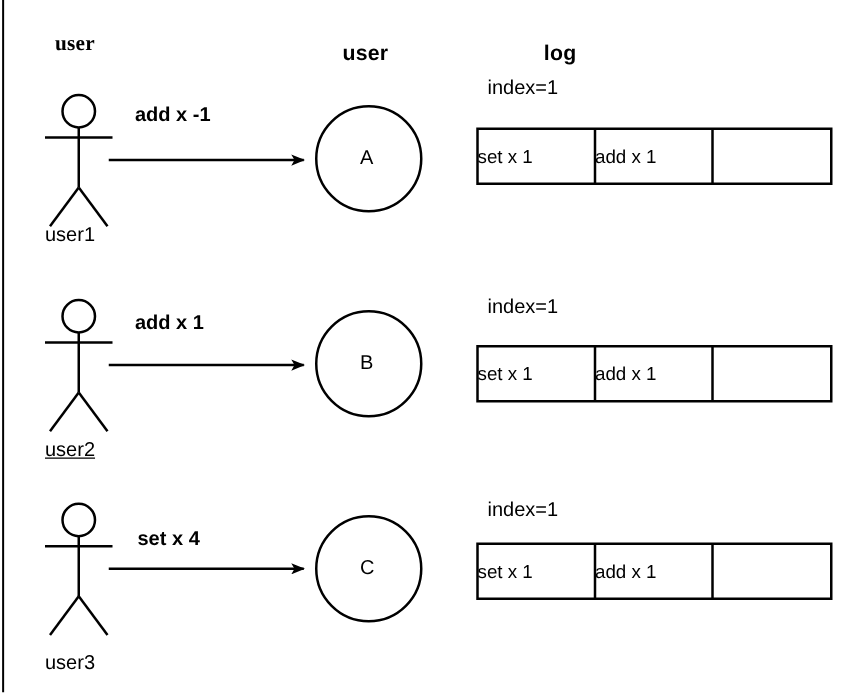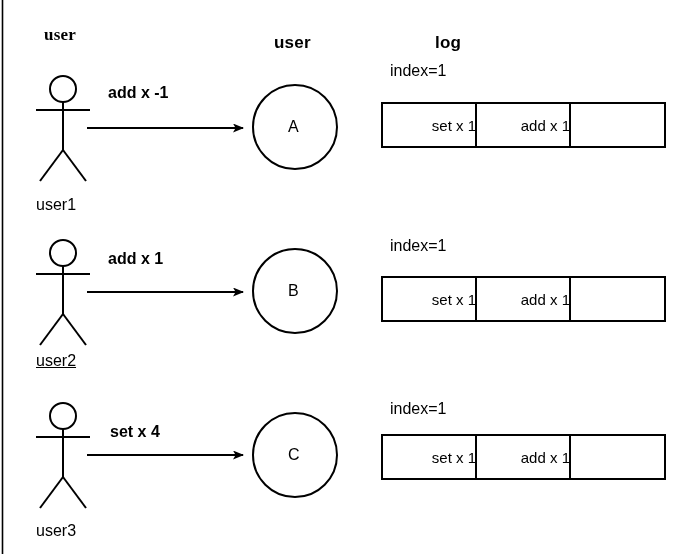--- a/index.html
+++ b/index.html
@@ -55,21 +55,21 @@
     font-weight: normal;
     text-align: center;
   }
   .index-label {
     font-size: 16px;
     font-weight: normal;
   }
   .cell-label {
     font-size: 15px;
     font-weight: normal;
-    text-align: right;
+    text-align: left;
   }
 </style>
 </head>
 <body>
 
 <svg id="canvas" viewBox="0 0 691 554" width="691" height="554" xmlns="http://www.w3.org/2000/svg">
   <rect x="0" y="0" width="691" height="554" fill="#ffffff"></rect>
   <line x1="2.5" y1="0" x2="2.5" y2="554" stroke="#000000" stroke-width="1.6"></line>
   <defs>
     <marker id="arrowhead" markerWidth="11" markerHeight="9" refX="10" refY="4.5" orient="auto" markerUnits="userSpaceOnUse">
@@ -127,21 +127,21 @@
       </g>
     </g>
 </svg>
 
 <div class="layer-text">
 
   <div class="lbl col-head" style="left:44px; top:25px;font-family:Liberation Serif, serif;">user</div>
   <div class="lbl col-head" style="left:274px; top:33px;">user</div>
   <div class="lbl col-head" style="left:402px; top:33px;margin-left:33px;">log</div>
 
-  <div class="lbl actor-name" style="left:36px; top:196px;text-align:right;">user1</div>
+  <div class="lbl actor-name" style="left:36px; top:180px;text-align:right;">user1</div>
   <div class="lbl edge-label" style="left:108px; top:84px;">add x -1</div>
   <div class="lbl node-letter" style="left:288px; top:118px;">A</div>
   <div class="lbl index-label" style="left:390px; top:62px;">index=1</div>
   <div class="lbl cell-label" style="left:382px; top:117px; width:94px;">set x 1</div>
   <div class="lbl cell-label" style="left:476px; top:117px; width:94px;">add x 1</div>
   <div class="lbl cell-label" style="left:570px; top:117px; width:94px;"></div>
 
   <div class="lbl actor-name" style="left:36px; top:352px;text-decoration:underline;">user2</div>
   <div class="lbl edge-label" style="left:108px; top:250px;">add x 1</div>
   <div class="lbl node-letter" style="left:288px; top:282px;">B</div>

